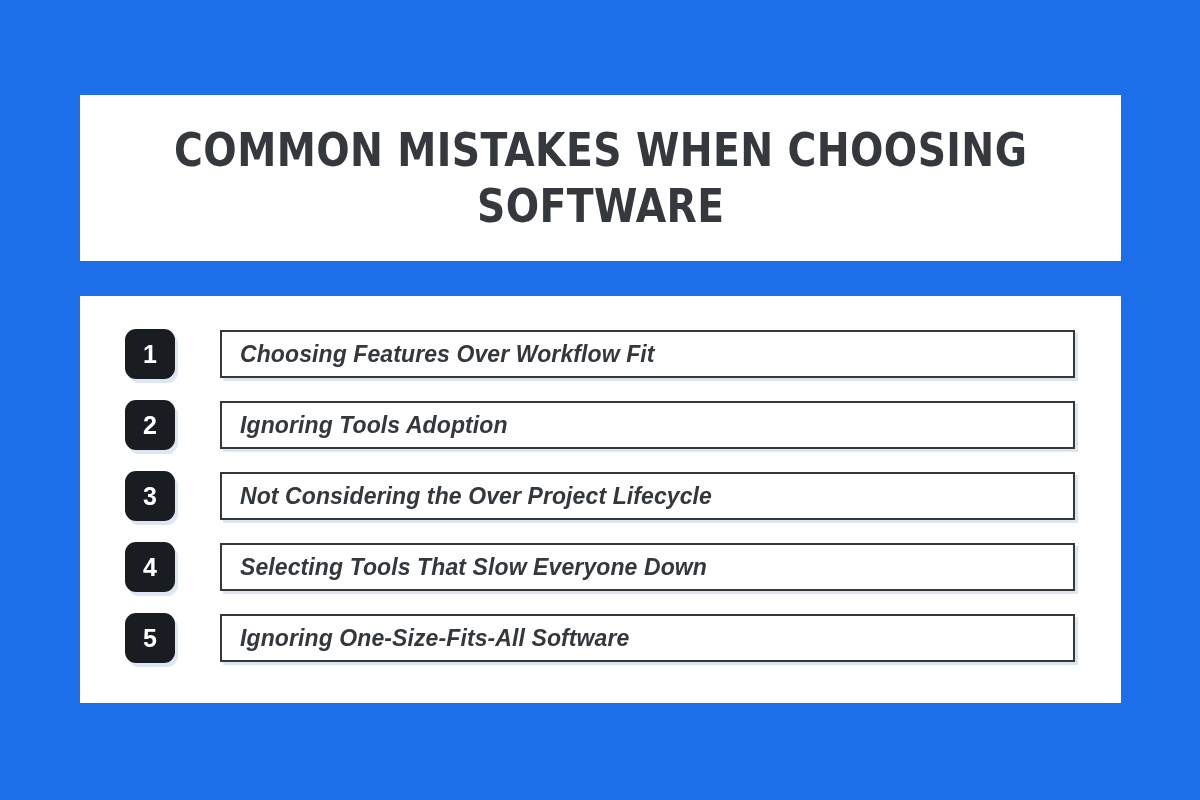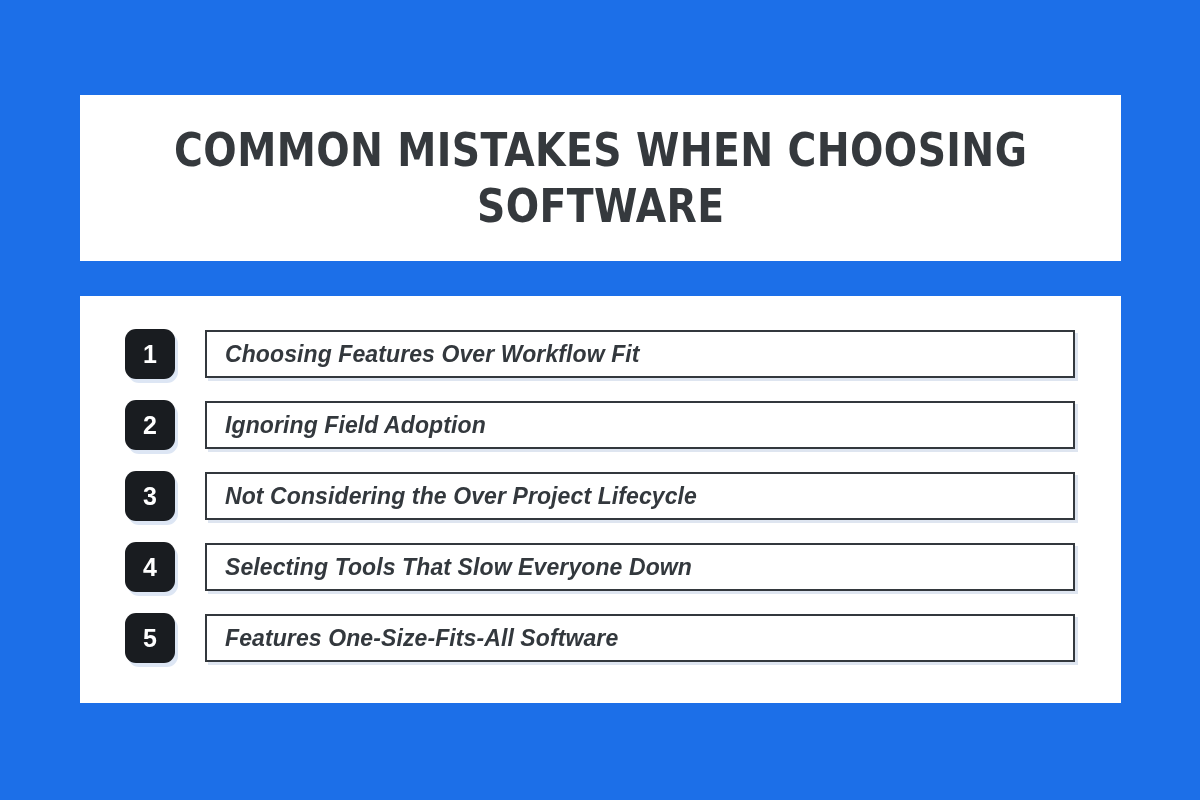--- a/index.html
+++ b/index.html
@@ -87,21 +87,21 @@
     font-family: "Liberation Sans", sans-serif;
     font-size: 25px;
     font-weight: 700;
     line-height: 1;
     box-shadow: 3px 4px 0 0 rgba(210, 221, 240, 0.75);
     box-sizing: border-box;
   }
 
   .item-box {
     flex: 1 1 auto;
-    margin-left: 30px;
+    margin-left: 45px;
     height: 48px;
     border: 2px solid #33383d;
     background: #ffffff;
     display: flex;
     align-items: center;
     box-sizing: border-box;
     padding: 0 18px;
     box-shadow: 3px 3px 0 0 rgba(214, 222, 236, 0.8);
   }
   .item-text {
@@ -131,41 +131,41 @@
       <li class="list-item">
         <div class="badge">1</div>
         <div class="item-box">
           <span class="item-text">Choosing Features Over Workflow Fit</span>
         </div>
       </li>
 
       <li class="list-item">
         <div class="badge">2</div>
         <div class="item-box">
-          <span class="item-text">Ignoring Field Adoption</span>
+          <span class="item-text">Ignoring Tools Adoption</span>
         </div>
       </li>
 
       <li class="list-item">
         <div class="badge">3</div>
         <div class="item-box">
           <span class="item-text">Not Considering the Over Project Lifecycle</span>
         </div>
       </li>
 
       <li class="list-item">
         <div class="badge">4</div>
         <div class="item-box">
           <span class="item-text">Selecting Tools That Slow Everyone Down</span>
         </div>
       </li>
 
       <li class="list-item">
         <div class="badge">5</div>
         <div class="item-box">
-          <span class="item-text">Features One-Size-Fits-All Software</span>
+          <span class="item-text">Ignoring One-Size-Fits-All Software</span>
         </div>
       </li>
 
     </ul>
   </div>
 
 </div>
 
 </body></html>

